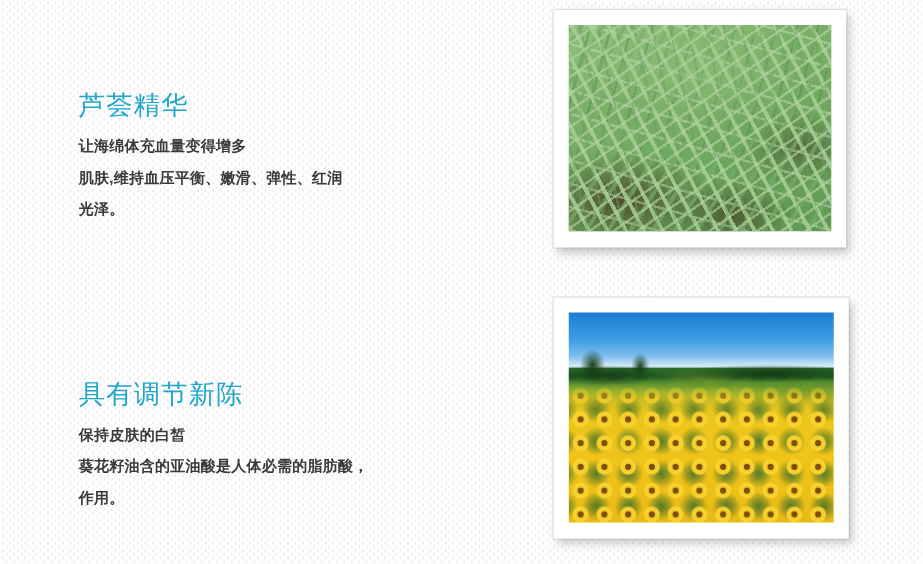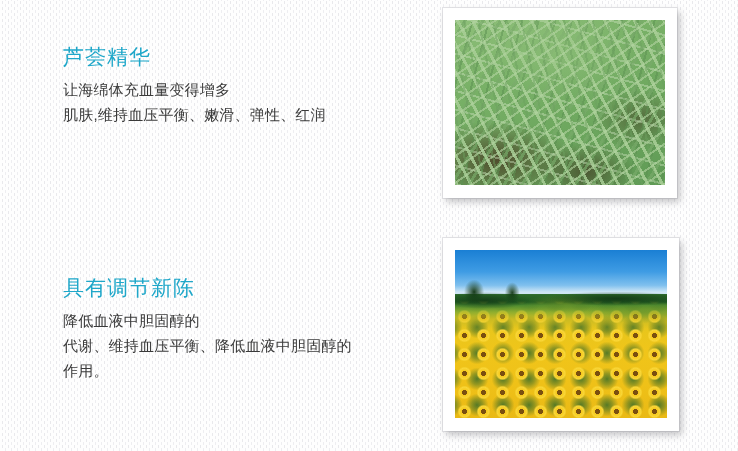--- a/index.html
+++ b/index.html
@@ -15,35 +15,36 @@
     position:absolute;inset:0;
     background-color:#fefefe;
     background-image:
       radial-gradient(ellipse 1.1px 2.2px at 2.5px 2.5px, #e9e9ec 0%, #e9e9ec 55%, rgba(233,233,236,0) 75%),
       radial-gradient(ellipse 1.1px 2.2px at 2.5px 2.5px, #eeeef1 0%, #eeeef1 55%, rgba(238,238,241,0) 75%);
     background-size:6px 6px, 6px 6px;
     background-position:0 0, 3px 3px;
   }
   .block{position:absolute;}
   
-  .txt{width:360px;}
+  .txt{width:360px;margin-top:28px;}
   .heading{
     color:#1fa7c9;
     font-size:21px;
     line-height:26px;
     font-weight:400;
     letter-spacing:1px;
     white-space:nowrap;
   }
   .body-lines{
     margin-top:7px;
     color:#3a3a3a;
-    font-size:15px;
+    font-size:12px;
     line-height:25px;
     letter-spacing:.2px;
+    font-weight:bold;
   }
   .body-lines div{white-space:nowrap;}
   
   .frame{
     position:absolute;
     background:#ffffff;
     padding:12px 12px 13px 12px;
     box-shadow:3px 4px 7px rgba(120,120,125,.42), 0 0 0 1px rgba(225,225,228,.9);
     box-sizing:content-box;
   }
@@ -99,32 +100,33 @@
 </head>
 <body>
 
 <div id="page">
 
   <div class="block txt" style="left:63px;top:44px;">
     <div class="heading">芦荟精华</div>
     <div class="body-lines">
       <div>让海绵体充血量变得增多</div>
       <div>肌肤,维持血压平衡、嫩滑、弹性、红润</div>
+      <div>光泽。</div>
     </div>
   </div>
 
   <div class="frame" style="left:443px;top:8px;">
     <div class="photo aloe" style="width:210px;height:165px;"></div>
   </div>
 
   <div class="block txt" style="left:63px;top:275px;">
     <div class="heading">具有调节新陈</div>
     <div class="body-lines">
-      <div>降低血液中胆固醇的</div>
-      <div>代谢、维持血压平衡、降低血液中胆固醇的</div>
+      <div>保持皮肤的白皙</div>
+      <div>葵花籽油含的亚油酸是人体必需的脂肪酸，</div>
       <div>作用。</div>
     </div>
   </div>
 
   <div class="frame" style="left:443px;top:238px;">
     <div class="photo sun" style="width:212px;height:168px;"></div>
   </div>
 
 </div>
 

